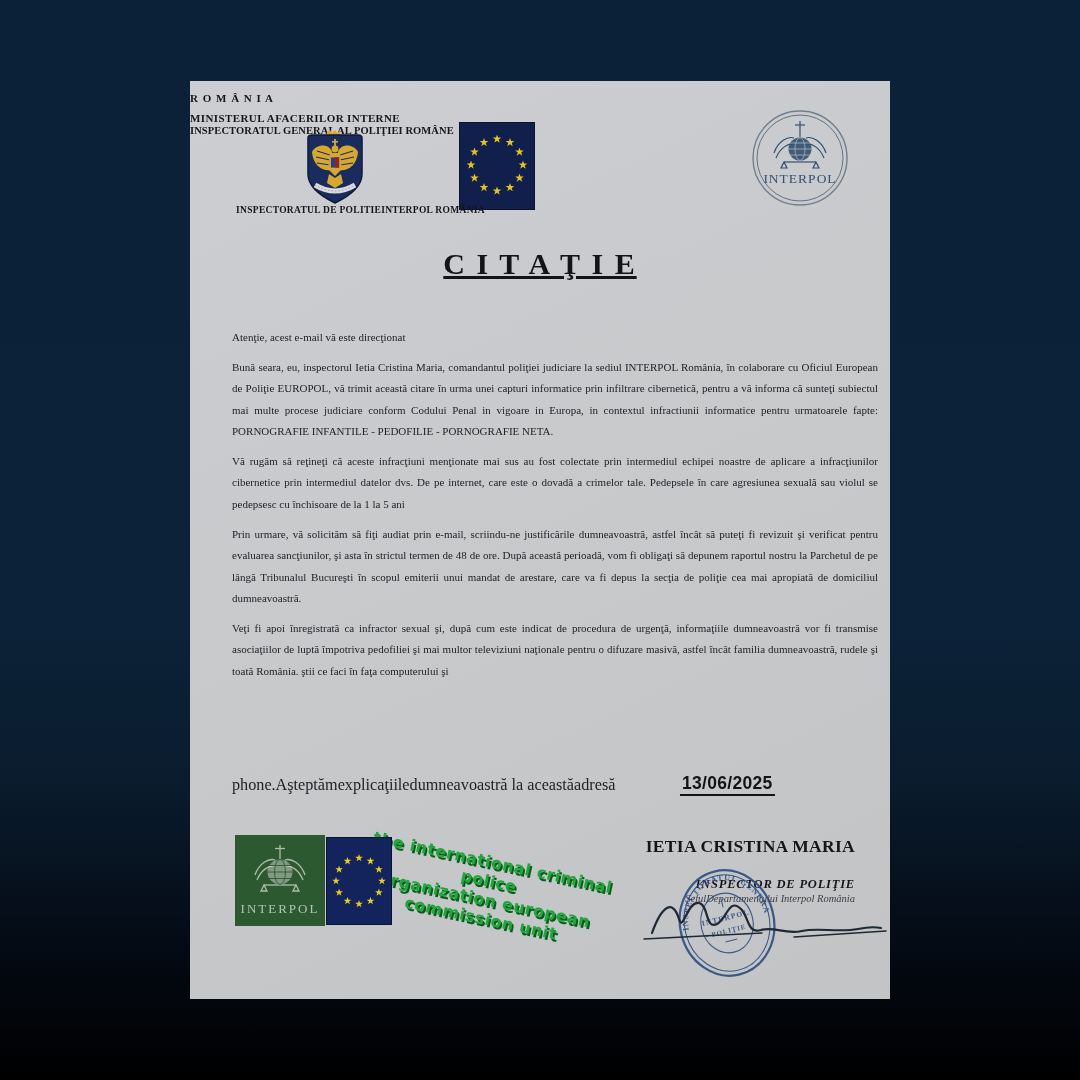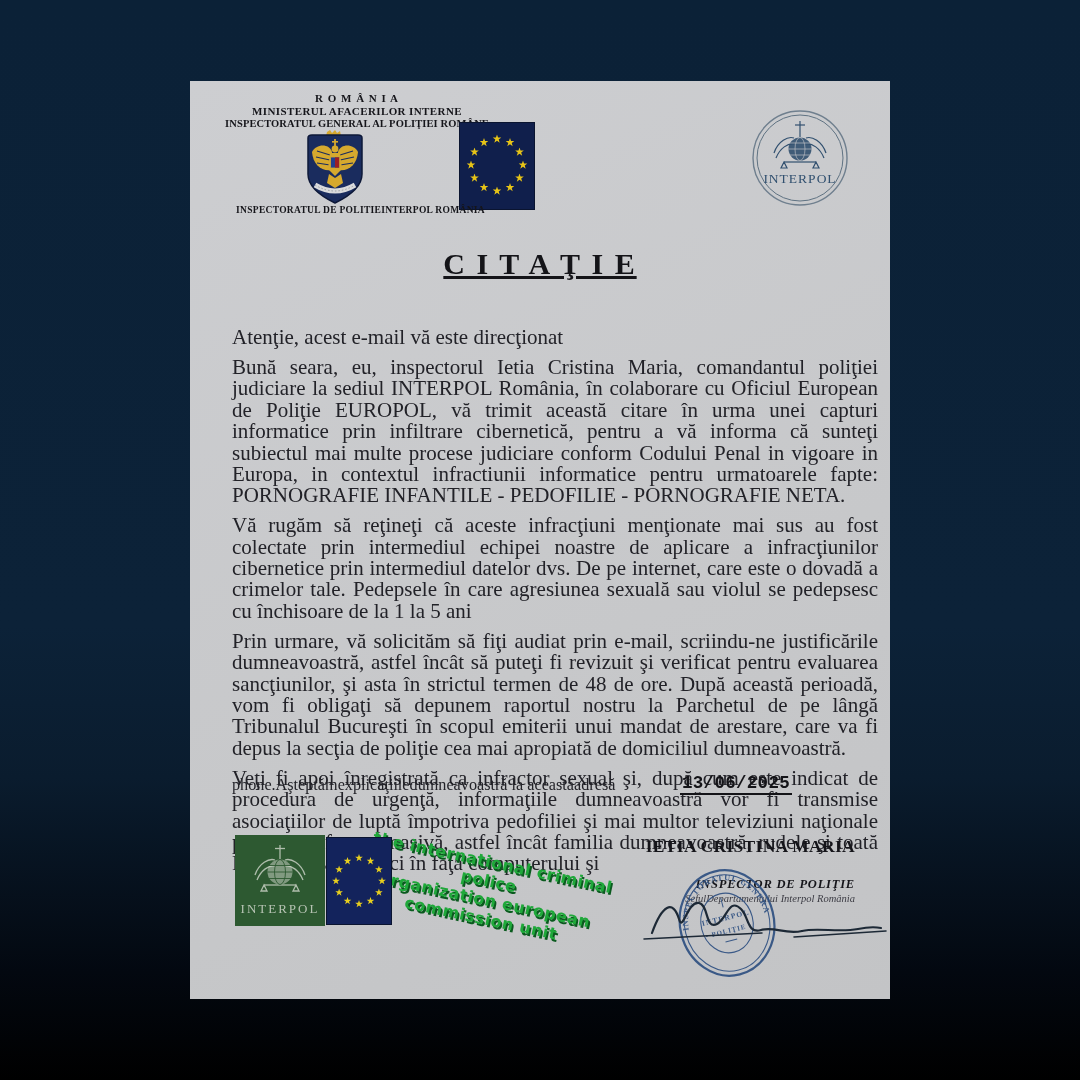--- a/index.html
+++ b/index.html
@@ -8,38 +8,38 @@
     position:relative; width:1080px; height:1080px; overflow:hidden;
     background: linear-gradient(180deg,#0b2137 0%, #0c2238 58%, #0a1c2e 72%, #030810 90%, #000 100%);
     font-family:"Liberation Serif", serif;
   }
   .paper {
     position:absolute; left:190px; top:81px; width:700px; height:918px;
     background: linear-gradient(155deg,#cdced1 0%, #c7c8ca 60%, #c3c4c6 100%);
     color:#1d1d22;
   }
   
-  .hdr { position:absolute; top:11px; left:0; width:300px; text-align:center; font-weight:700; color:#15151a;padding-left:34px; }
+  .hdr { position:absolute; top:11px; left:0; width:300px; font-weight:700; color:#15151a; }
   .hdr-l1 { font-size:11px; letter-spacing:1px; }
-  .hdr-l2 { font-size:11px; margin-top:1px; letter-spacing:0.4px; }
+  .hdr-l2 { font-size:11px; margin-top:8px; letter-spacing:0.4px; }
   .hdr-l3 { font-size:10.5px; margin-top:1px; letter-spacing:0.1px; }
   .coa { position:absolute; left:113px; top:48px; width:64px; height:76px; }
   .euflag-top { position:absolute; left:269px; top:41px; width:76px; height:88px; }
   .hdr-sub { position:absolute; top:124px; left:0; width:296px; text-align:center; font-weight:700; font-size:9.5px; letter-spacing:0.3px; color:#15151a;padding-left:45px; }
   .interpol-seal { position:absolute; left:560px; top:26px; width:100px; height:102px; }
   
   .doc-title { position:absolute; top:166px; left:0; width:100%; text-align:center; font-size:30px; font-weight:700; letter-spacing:2px; color:#141418;text-decoration:underline; }
   
-  .body-text { position:absolute; top:246px; left:42px; width:646px; font-size:21px; line-height:21.4px; text-align:justify; color:#222228; }
+  .body-text { position:absolute; top:246px; left:42px; width:646px; font-size:11px; line-height:21.4px; text-align:justify; color:#222228; }
   .body-text p { margin:0 0 8.5px 0; }
   .body-text p.first { text-align:left; }
   .phone-row { position:absolute; top:695px; left:42px; width:646px; font-size:16.2px; color:#222228; }
   .date {
     position:absolute; left:448px; top:-3px;
-    font-family:Liberation Mono, monospace; font-weight:700; font-size:17.5px; letter-spacing:0.3px;
+    font-family:Liberation Sans, sans-serif; font-weight:700; font-size:17.5px; letter-spacing:0.3px;
     color:#141418; border-bottom:2.5px solid #141418; padding:0 2px 0 2px;
   }
   
   .green-stamp {
     position:absolute; left:158px; top:741px; width:300px; z-index:1;
     transform:rotate(12deg); transform-origin:0 0; text-align:center;
     font-family:"DejaVu Sans", sans-serif; font-weight:700; font-size:16px; line-height:19px; letter-spacing:0.5px;
     color:#1fa83a; text-shadow:2px 2px 0 #0a5a1e;
   }
   .green-square { position:absolute; left:45px; top:754px; width:90px; height:91px; z-index:2; }

